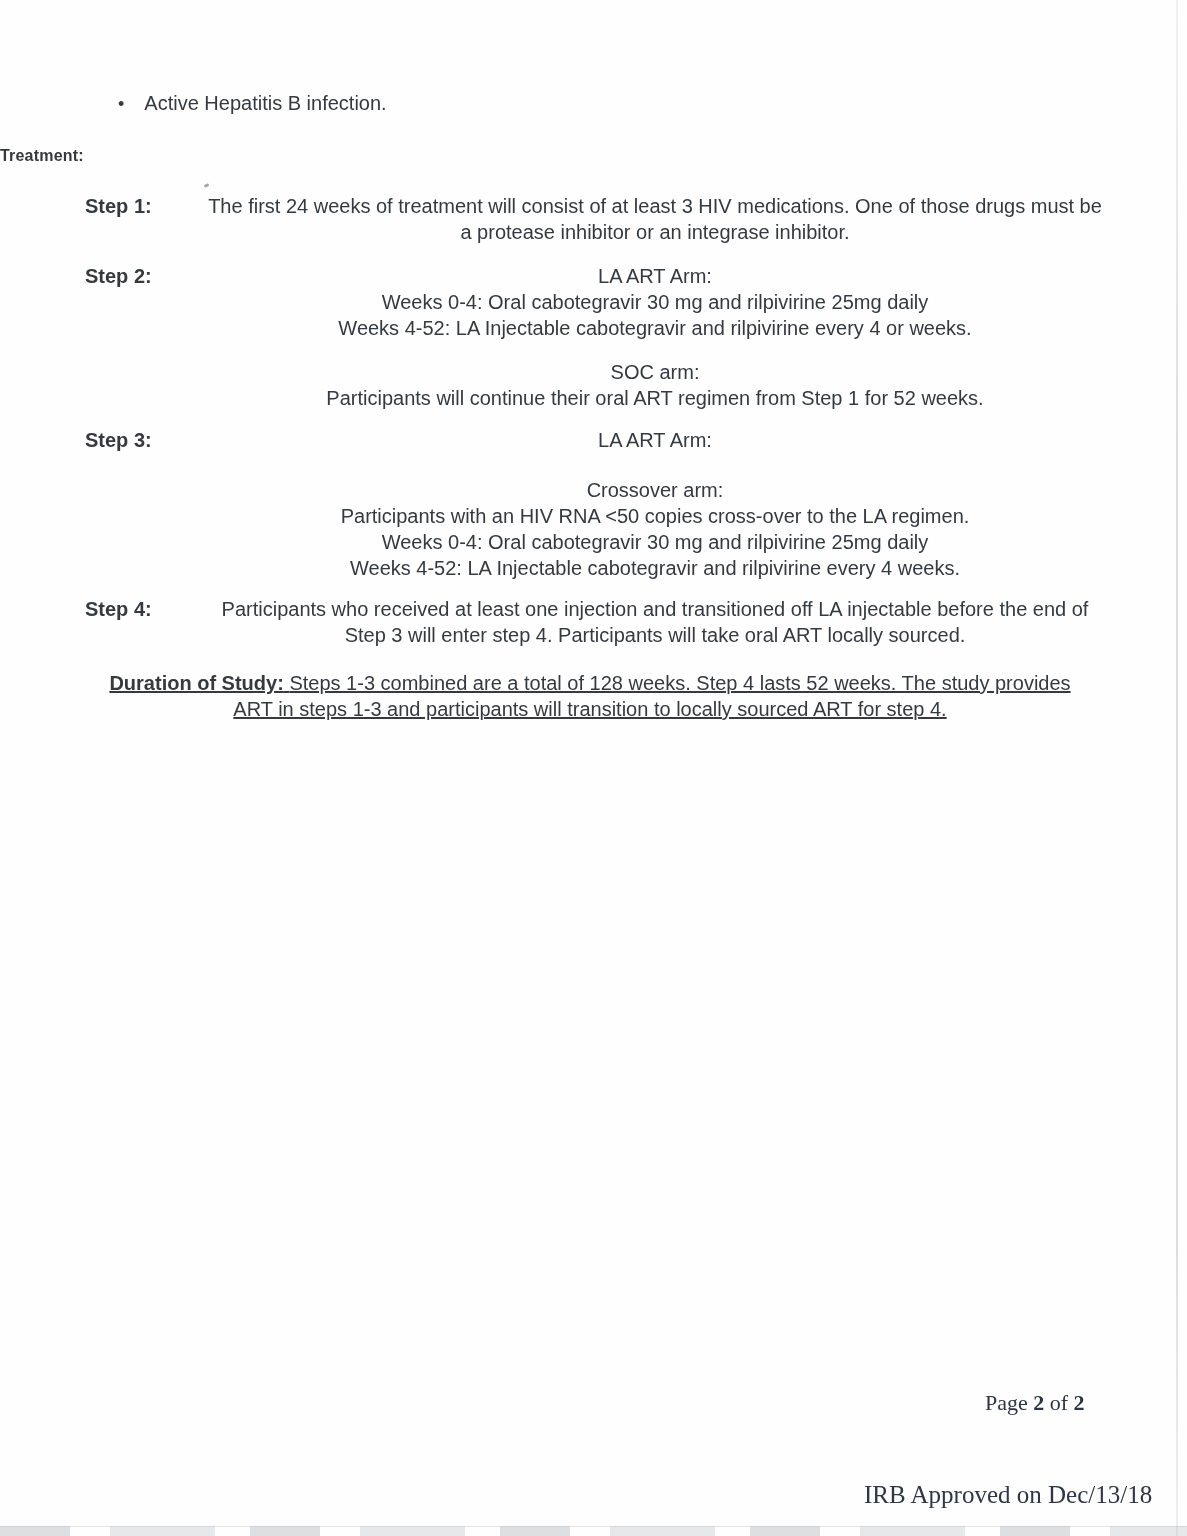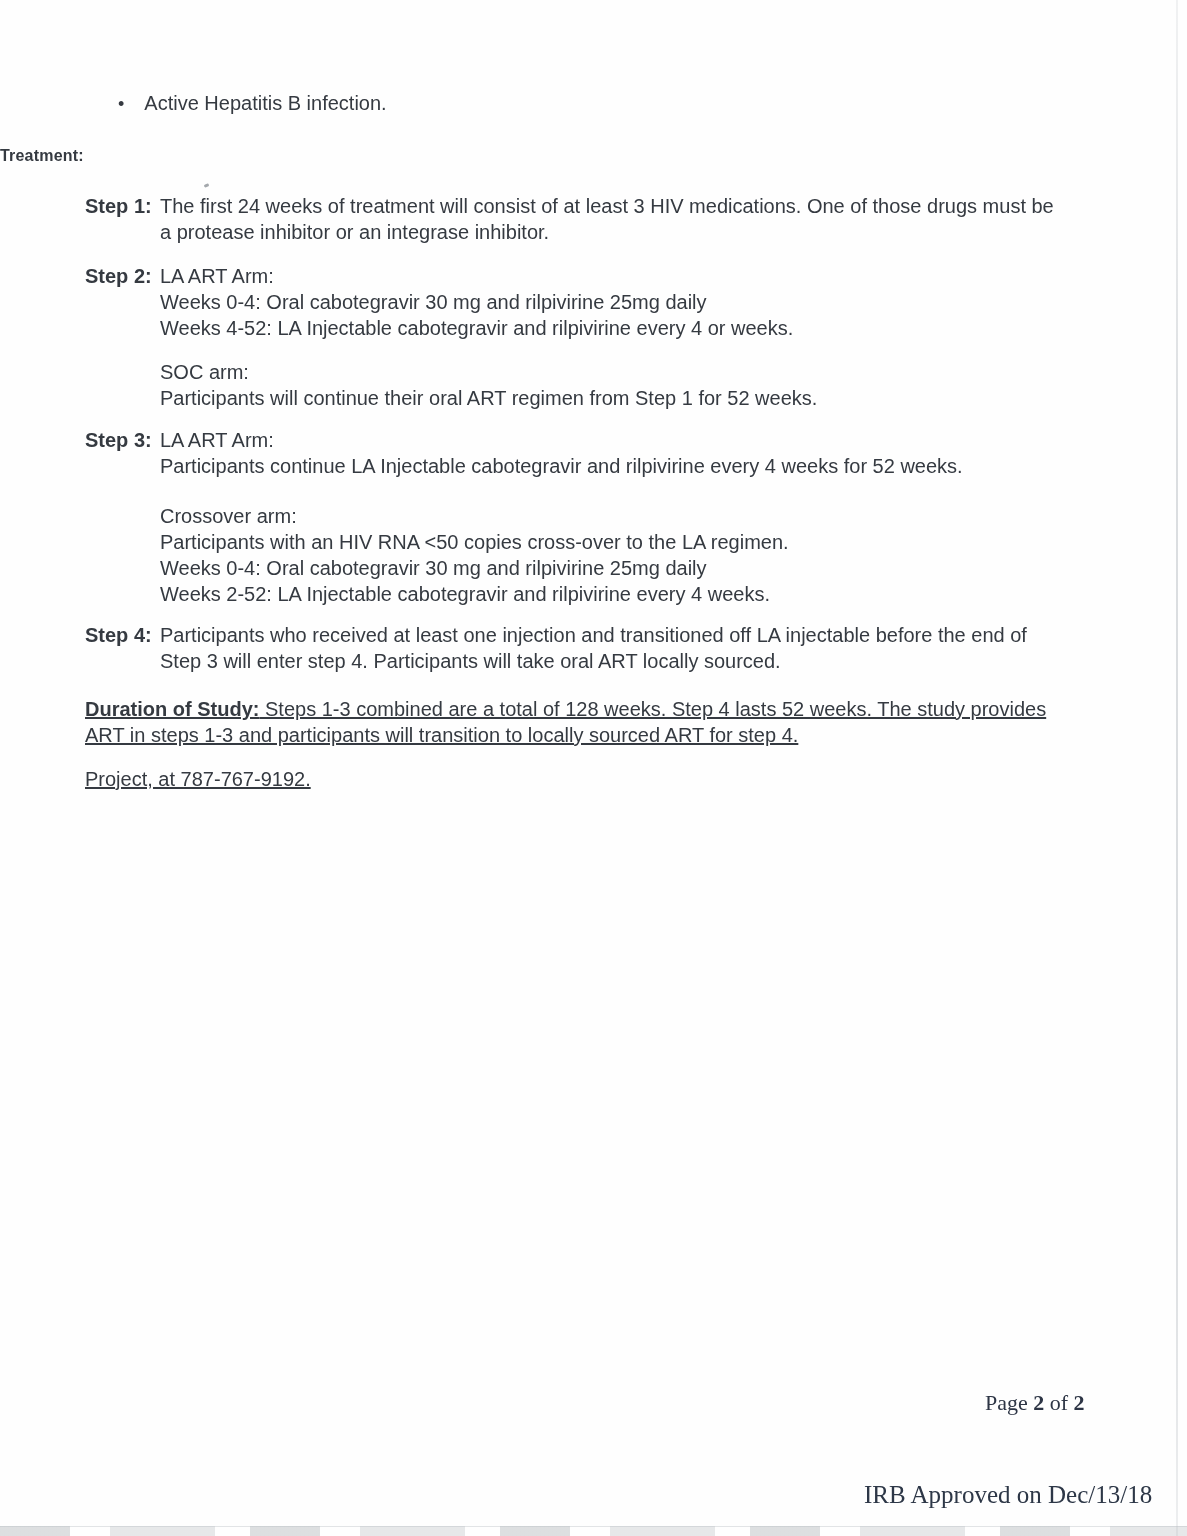--- a/index.html
+++ b/index.html
@@ -21,20 +21,21 @@
     left: 0;
     top: 0;
     width: 1187px;
     padding-top: 90px;
     box-sizing: border-box;
   }
   .line {
     font-size: 20px;
     line-height: 26px;
     white-space: nowrap;
+    text-align: center;
   }
   .bullet-row {
     margin-left: 118px;
     font-size: 20px;
     line-height: 26px;
     display: flex;
     align-items: baseline;
   }
   .bullet-glyph {
     font-size: 18px;
@@ -159,40 +160,38 @@
       <div class="line">LA ART Arm:</div>
       <div class="line">Weeks 0-4: Oral cabotegravir 30 mg and rilpivirine 25mg daily</div>
       <div class="line">Weeks 4-52: LA Injectable cabotegravir and rilpivirine every 4 or weeks.</div>
       <div class="line mt-armgap">SOC arm:</div>
       <div class="line">Participants will continue their oral ART regimen from Step 1 for 52 weeks.</div>
     </div>
 
     <div class="step mt-step3">
       <span class="step-label">Step 3:</span>
       <div class="line">LA ART Arm:</div>
-      <div class="line">Participants continue LA Injectable cabotegravir and rilpivirine every 4 weeks for 52 weeks.</div>
       <div class="line mt-armgap2">Crossover arm:</div>
       <div class="line">Participants with an HIV RNA &lt;50 copies cross-over to the LA regimen.</div>
       <div class="line">Weeks 0-4: Oral cabotegravir 30 mg and rilpivirine 25mg daily</div>
-      <div class="line">Weeks 2-52: LA Injectable cabotegravir and rilpivirine every 4 weeks.</div>
+      <div class="line">Weeks 4-52: LA Injectable cabotegravir and rilpivirine every 4 weeks.</div>
     </div>
 
     <div class="step mt-step4">
       <span class="step-label">Step 4:</span>
       <div class="line">Participants who received at least one injection and transitioned off LA injectable before the end of</div>
       <div class="line">Step 3 will enter step 4. Participants will take oral ART locally sourced.</div>
     </div>
 
     <div class="para mt-duration">
       <div class="line"><span class="bold">Duration of Study:</span> <span>Steps 1-3 combined are a total of 128 weeks. Step 4 lasts 52 weeks. The study provides</span></div>
       <div class="line">ART in steps 1-3 and participants will transition to locally sourced ART for step 4.</div>
     </div>
 
     <div class="para mt-contact">
-      <div class="line">Project, at 787-767-9192.</div>
     </div>
 
   </div>
 
   <div class="footer-page"><span>Page</span> <span class="bold">2</span> <span>of</span> <span class="bold">2</span></div>
 
   <div class="footer-irb">IRB Approved on Dec/13/18</div>
 
   <div class="scan-speck"></div>
   <div class="scan-line-right"></div>

